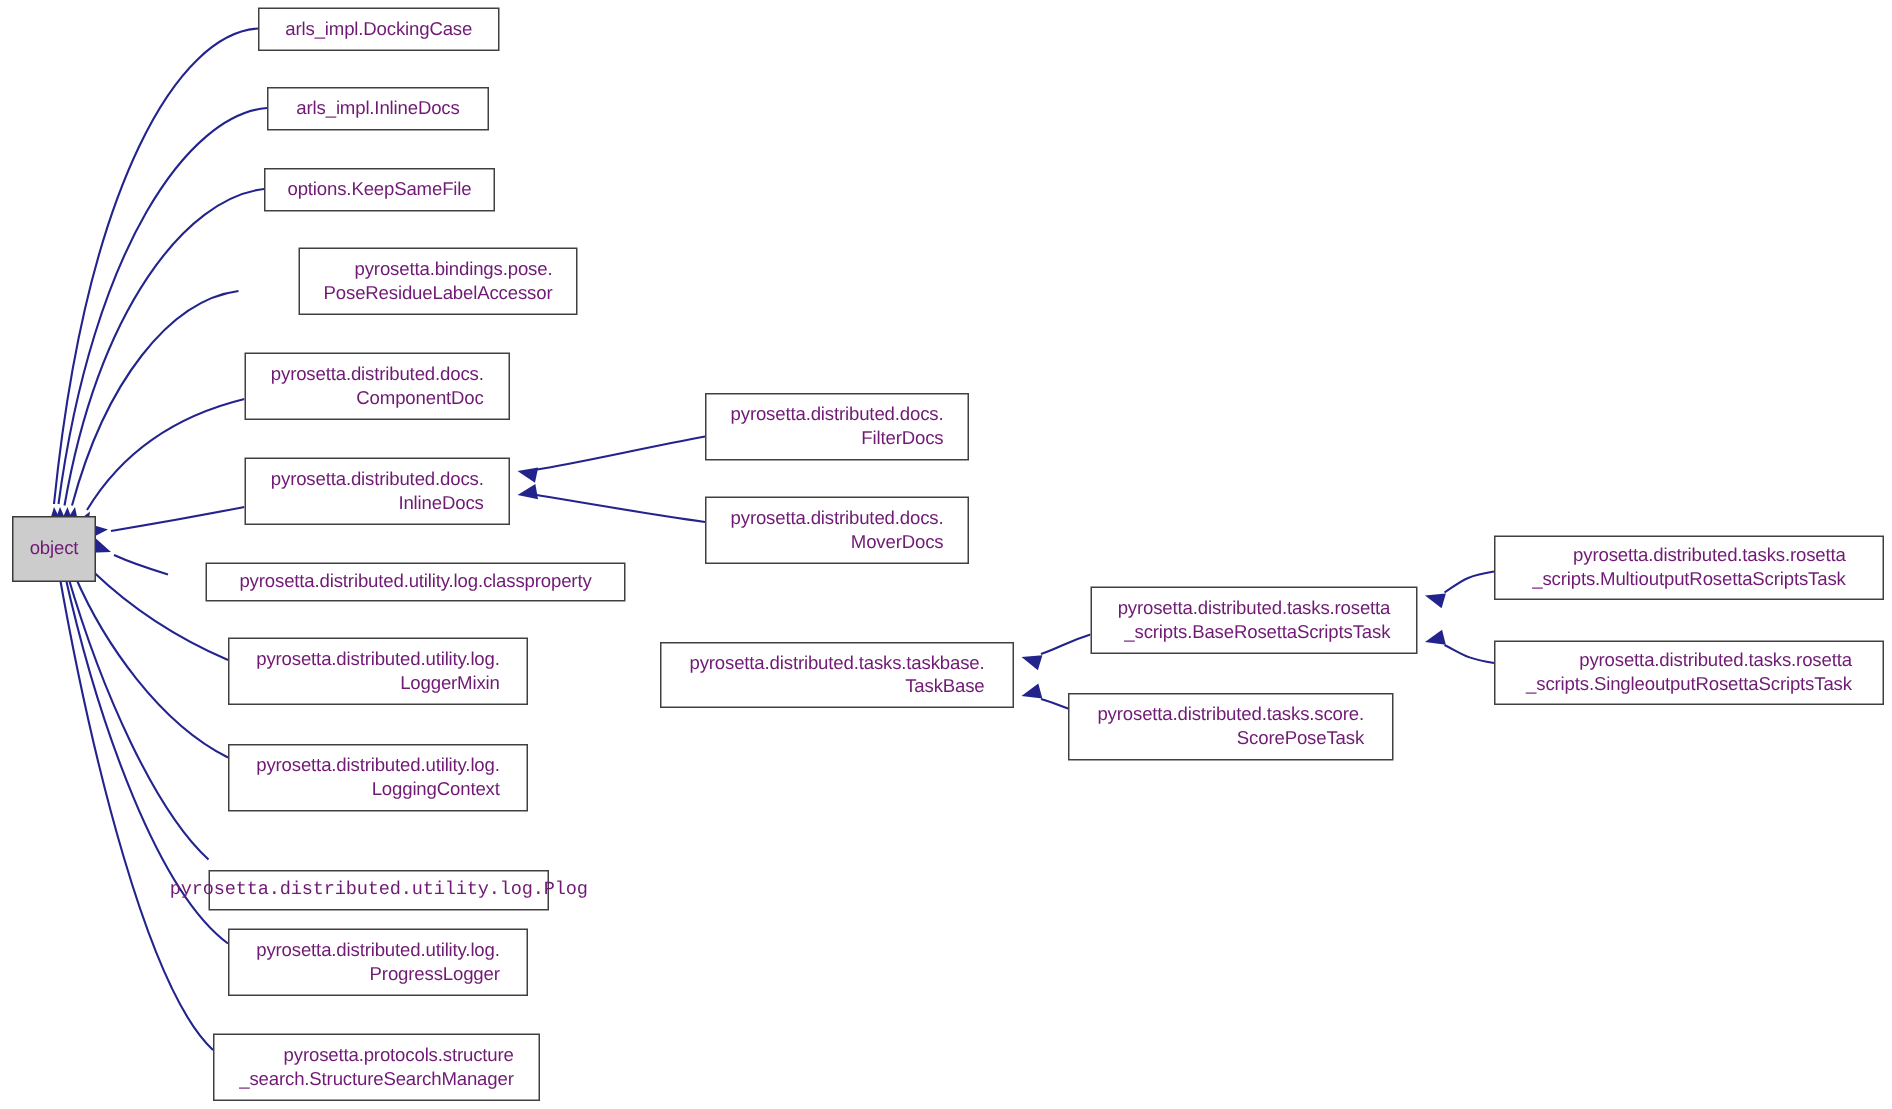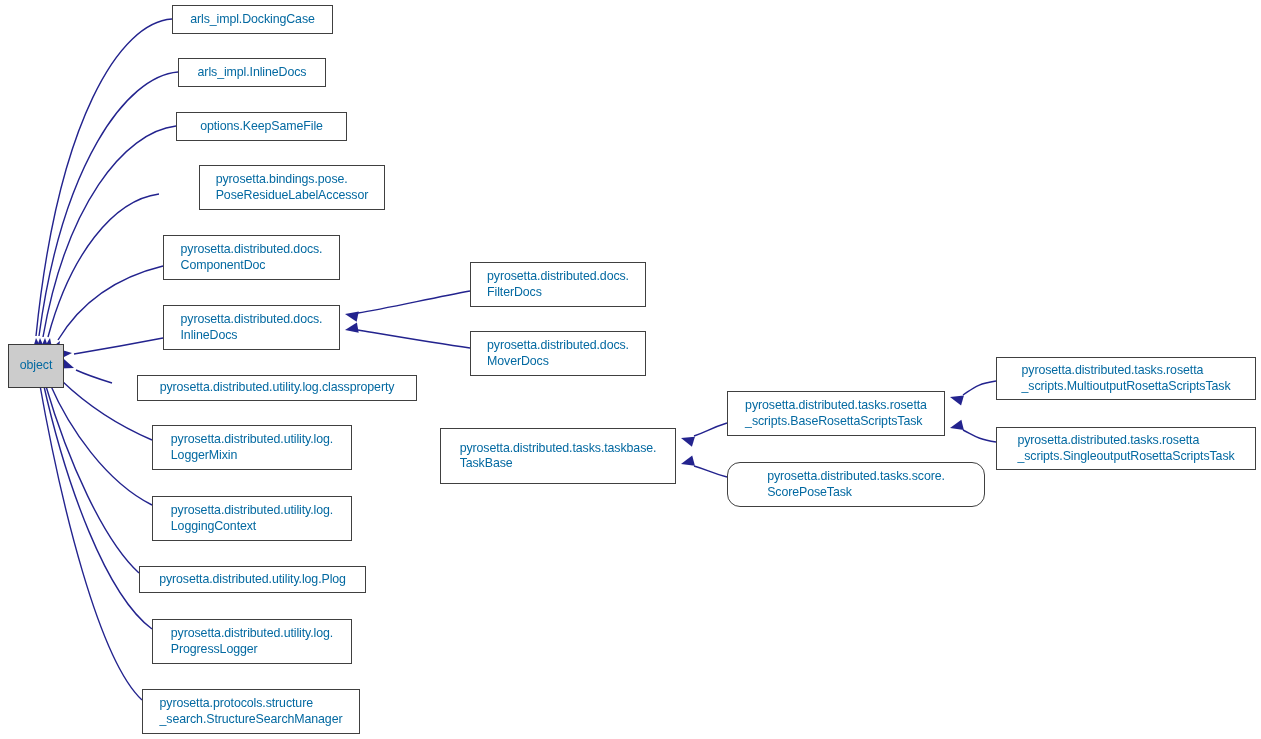--- a/index.html
+++ b/index.html
@@ -21,24 +21,24 @@
     top: 0;
     width: 1261px;
     height: 739px;
     pointer-events: none;
   }
   .node {
     position: absolute;
     box-sizing: border-box;
     border: 1px solid #404040;
     background: #ffffff;
-    color: #0369a1;
+    color: #701a75;
     font-size: 12.4px;
     line-height: 15.5px;
-    text-align: left;
+    text-align: right;
     display: flex;
     align-items: center;
     justify-content: center;
     white-space: pre-line;
     letter-spacing: -0.1px;
     z-index: 5;
   }
   .node.root {
     background: #cccccc;
     border: 1px solid #3a3a3a;
@@ -89,46 +89,46 @@
         <polygon points="0,0 -13,-5.2 -13,5.2" transform="translate(681,464) rotate(165)"></polygon>
         <polygon points="0,0 -13,-5.2 -13,5.2" transform="translate(950,397) rotate(196)"></polygon>
         <polygon points="0,0 -13,-5.2 -13,5.2" transform="translate(950,428) rotate(166)"></polygon>
       </g>
   </svg>
 
   <div id="node-layer">
       <div class="node root" style="left: 8px; top: 344px; width: 56px; height: 44px;">object</div>
       <div class="node" style="left: 172px; top: 5px; width: 161px; height: 29px;">arls_impl.DockingCase</div>
       <div class="node" style="left: 178px; top: 58px; width: 148px; height: 29px;">arls_impl.InlineDocs</div>
-      <div class="node" style="left: 176px; top: 112px; width: 171px; height: 29px;">options.KeepSameFile</div>
+      <div class="node" style="left: 176px; top: 112px; width: 154px; height: 29px;">options.KeepSameFile</div>
       <div class="node" style="left: 159px; top: 165px; width: 186px; height: 45px; margin-left: 40px;">pyrosetta.bindings.pose.
 PoseResidueLabelAccessor</div>
       <div class="node" style="left: 163px; top: 235px; width: 177px; height: 45px;">pyrosetta.distributed.docs.
 ComponentDoc</div>
       <div class="node" style="left: 163px; top: 305px; width: 177px; height: 45px;">pyrosetta.distributed.docs.
 InlineDocs</div>
       <div class="node" style="left: 112px; top: 375px; width: 280px; height: 26px; margin-left: 25px;">pyrosetta.distributed.utility.log.classproperty</div>
       <div class="node" style="left: 152px; top: 425px; width: 200px; height: 45px;">pyrosetta.distributed.utility.log.
 LoggerMixin</div>
       <div class="node" style="left: 152px; top: 496px; width: 200px; height: 45px;">pyrosetta.distributed.utility.log.
 LoggingContext</div>
-      <div class="node" style="left: 139px; top: 566px; width: 227px; height: 27px;">pyrosetta.distributed.utility.log.Plog</div>
+      <div class="node" style="left: 139px; top: 580px; width: 227px; height: 27px; font-family: Liberation Mono, monospace;">pyrosetta.distributed.utility.log.Plog</div>
       <div class="node" style="left: 152px; top: 619px; width: 200px; height: 45px;">pyrosetta.distributed.utility.log.
 ProgressLogger</div>
       <div class="node" style="left: 142px; top: 689px; width: 218px; height: 45px;">pyrosetta.protocols.structure
 _search.StructureSearchManager</div>
       <div class="node" style="left: 470px; top: 262px; width: 176px; height: 45px;">pyrosetta.distributed.docs.
 FilterDocs</div>
       <div class="node" style="left: 470px; top: 331px; width: 176px; height: 45px;">pyrosetta.distributed.docs.
 MoverDocs</div>
-      <div class="node" style="left: 440px; top: 428px; width: 236px; height: 56px;">pyrosetta.distributed.tasks.taskbase.
+      <div class="node" style="left: 440px; top: 428px; width: 236px; height: 44px;">pyrosetta.distributed.tasks.taskbase.
 TaskBase</div>
       <div class="node" style="left: 727px; top: 391px; width: 218px; height: 45px;">pyrosetta.distributed.tasks.rosetta
 _scripts.BaseRosettaScriptsTask</div>
-      <div class="node" style="left: 727px; top: 462px; width: 258px; height: 45px; border-radius: 13px;">pyrosetta.distributed.tasks.score.
+      <div class="node" style="left: 712px; top: 462px; width: 217px; height: 45px;">pyrosetta.distributed.tasks.score.
 ScorePoseTask</div>
       <div class="node" style="left: 996px; top: 357px; width: 260px; height: 43px;">pyrosetta.distributed.tasks.rosetta
 _scripts.MultioutputRosettaScriptsTask</div>
       <div class="node" style="left: 996px; top: 427px; width: 260px; height: 43px;">pyrosetta.distributed.tasks.rosetta
 _scripts.SingleoutputRosettaScriptsTask</div>
     </div>
 
 </div>
 
 </body></html>

